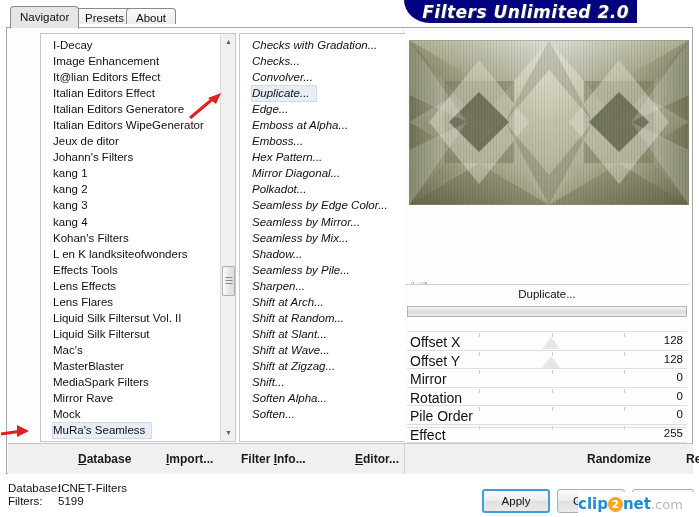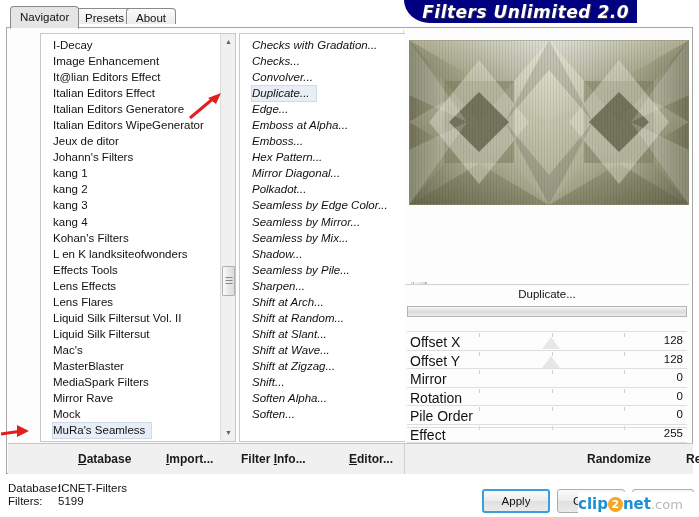--- a/index.html
+++ b/index.html
@@ -556,21 +556,21 @@
           </div>
         </div>
       <div id="param-footer-line"></div>
     </div>
 
     <div id="cmdbar">
       <div id="cmd-sep"></div>
       <div class="cmd-link" style="left:22px;"><u id="cl-db-a">D</u><span id="cl-db-b">atabase</span></div>
       <div class="cmd-link" style="left:110px;"><u id="cl-im-a">I</u><span id="cl-im-b">mport...</span></div>
       <div class="cmd-link" style="left:185px;"><span id="cl-fi-a">Filter </span><u id="cl-fi-b">I</u><span id="cl-fi-c">nfo...</span></div>
-      <div class="cmd-link" style="left:278px;padding-left:15px;"><u id="cl-ed-a">E</u><span id="cl-ed-b">ditor...</span></div>
+      <div class="cmd-link" style="left:284px;padding-left:15px;"><u id="cl-ed-a">E</u><span id="cl-ed-b">ditor...</span></div>
       <div class="cmd-link" style="left:531px;">Randomize</div>
       <div class="cmd-link" style="left:630px;">Reset</div>
     </div>
 
   </div>
 </div>
 
 <div id="status">
   <div class="srow">
     <span class="lbl">Database:</span><span>ICNET-Filters</span>

